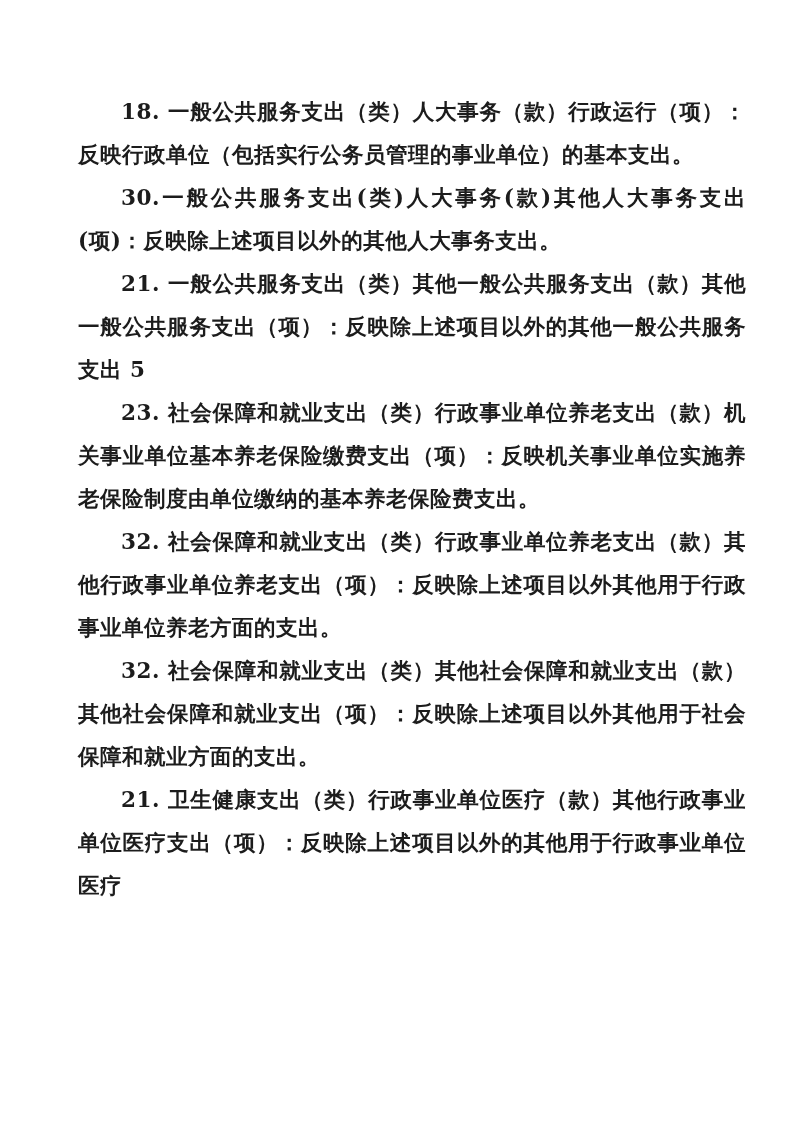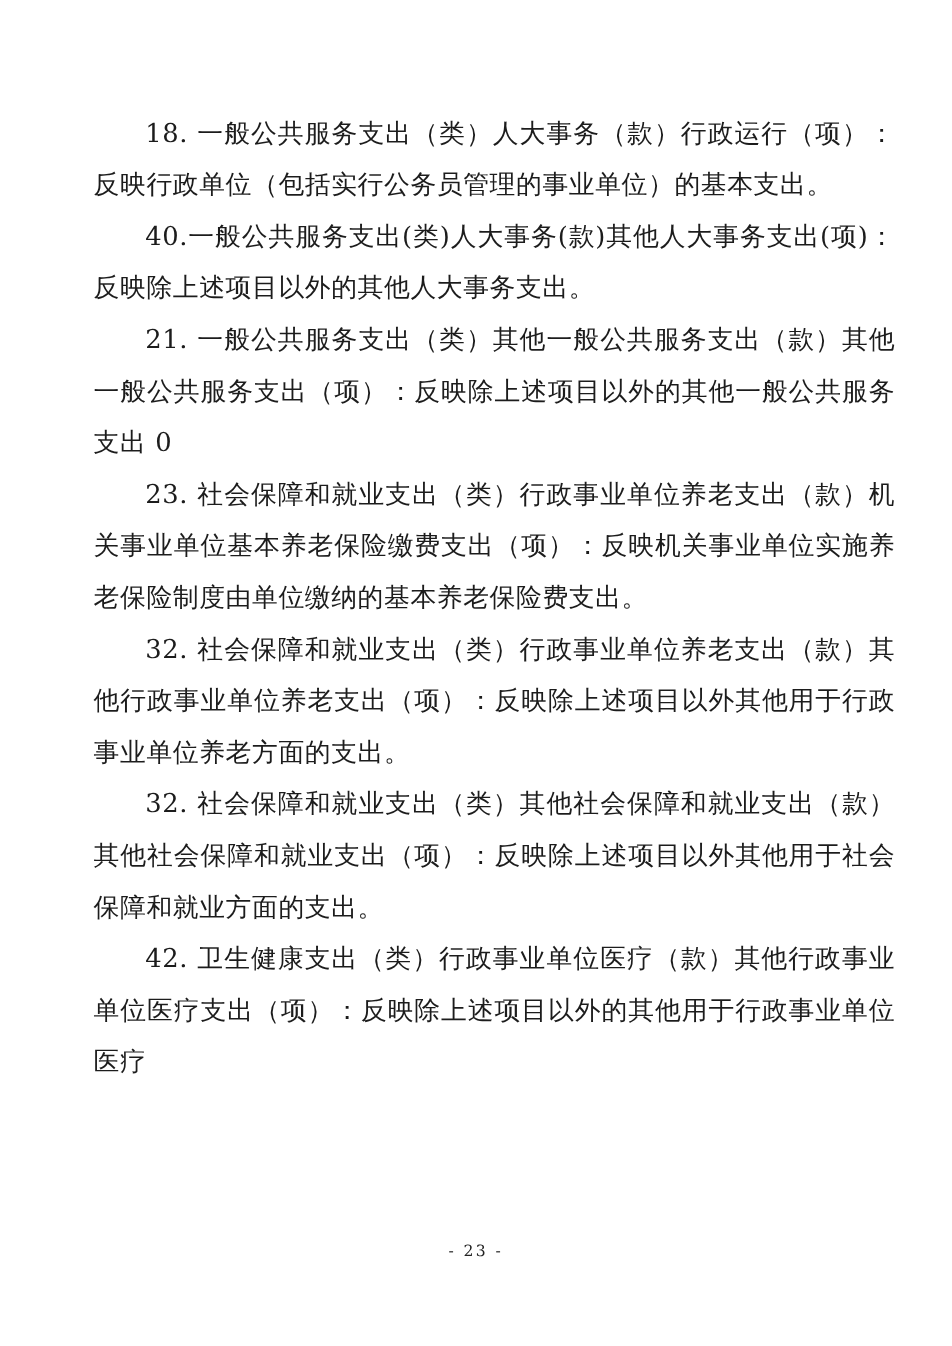--- a/index.html
+++ b/index.html
@@ -8,20 +8,21 @@
     background: #ffffff;
   }
   .page {
     position: relative;
     width: 793px;
     height: 1122px;
     background: #ffffff;
     overflow: hidden;
     font-family: "DejaVu Serif", "Liberation Serif", serif;
     color: #1c1c1c;
+    font-weight: bold;
   }
   .content {
     position: absolute;
     left: 78px;
     top: 90px;
     width: 668px;
   }
   .para {
     margin: 0;
     font-size: 21.5px;
@@ -43,21 +44,20 @@
     color: #222222;
     font-family: "DejaVu Serif", "Liberation Serif", serif;
   }
 </style>
 </head>
 <body>
 
 <div class="page">
   <div class="content">
     <p class="para">18. 一般公共服务支出（类）人大事务（款）行政运行（项）：反映行政单位（包括实行公务员管理的事业单位）的基本支出。</p>
-    <p class="para">40.一般公共服务支出(类)人大事务(款)其他人大事务支出(项)：反映除上述项目以外的其他人大事务支出。</p>
-    <p class="para">21. 一般公共服务支出（类）其他一般公共服务支出（款）其他一般公共服务支出（项）：反映除上述项目以外的其他一般公共服务支出 0</p>
+    <p class="para">30.一般公共服务支出(类)人大事务(款)其他人大事务支出(项)：反映除上述项目以外的其他人大事务支出。</p>
+    <p class="para">21. 一般公共服务支出（类）其他一般公共服务支出（款）其他一般公共服务支出（项）：反映除上述项目以外的其他一般公共服务支出 5</p>
     <p class="para">23. 社会保障和就业支出（类）行政事业单位养老支出（款）机关事业单位基本养老保险缴费支出（项）：反映机关事业单位实施养老保险制度由单位缴纳的基本养老保险费支出。</p>
     <p class="para">32. 社会保障和就业支出（类）行政事业单位养老支出（款）其他行政事业单位养老支出（项）：反映除上述项目以外其他用于行政事业单位养老方面的支出。</p>
     <p class="para">32. 社会保障和就业支出（类）其他社会保障和就业支出（款）其他社会保障和就业支出（项）：反映除上述项目以外其他用于社会保障和就业方面的支出。</p>
-    <p class="para">42. 卫生健康支出（类）行政事业单位医疗（款）其他行政事业单位医疗支出（项）：反映除上述项目以外的其他用于行政事业单位医疗</p>
+    <p class="para">21. 卫生健康支出（类）行政事业单位医疗（款）其他行政事业单位医疗支出（项）：反映除上述项目以外的其他用于行政事业单位医疗</p>
   </div>
-  <div class="footer">- 23 -</div>
 </div>
 
 </body></html>

